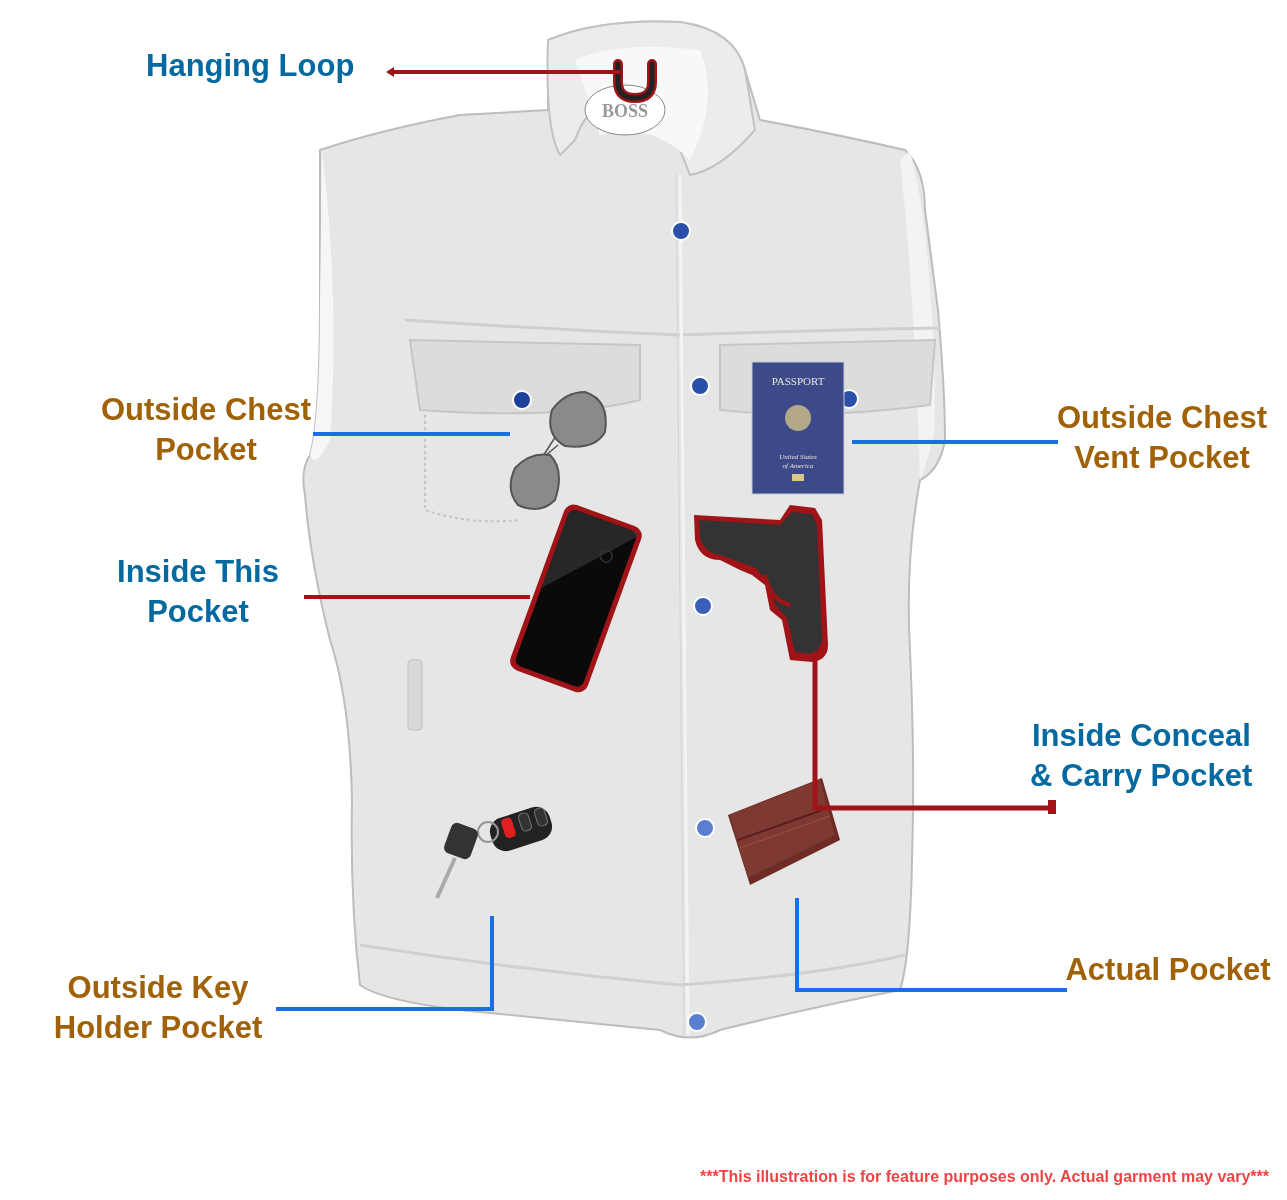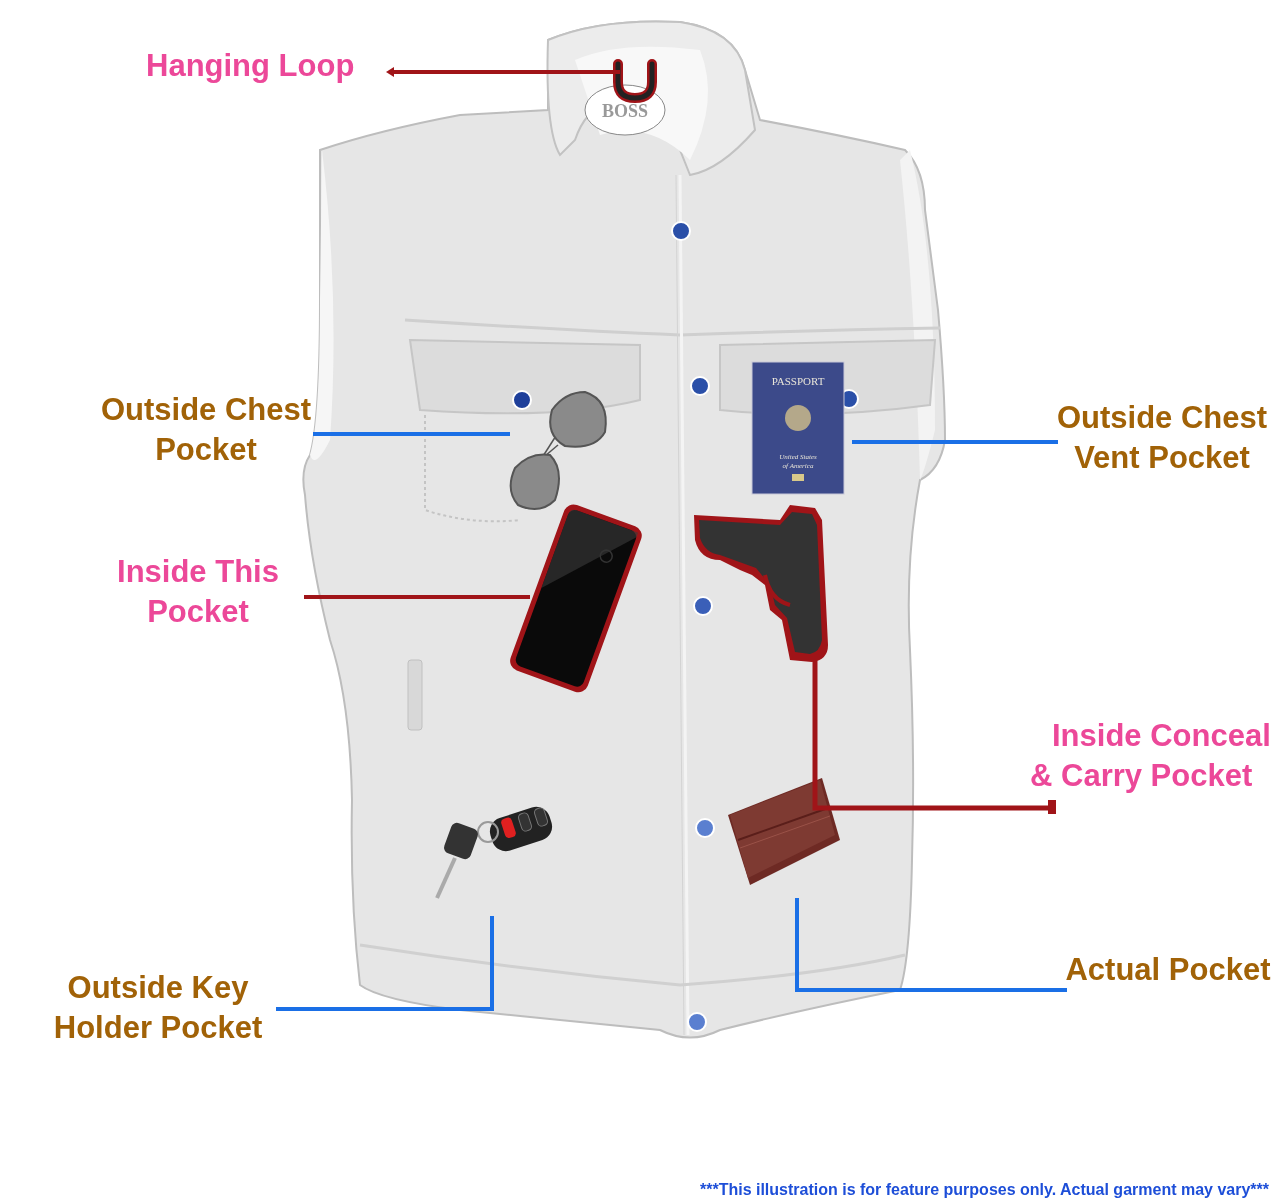--- a/index.html
+++ b/index.html
@@ -2,24 +2,24 @@
 <html><head>
 <meta charset="utf-8">
 <style>
   html, body { margin:0; padding:0; background:#ffffff; }
   body { width:1287px; height:1200px; position:relative; overflow:hidden;
          font-family:"Liberation Sans", sans-serif; }
   .stage { position:absolute; left:0; top:0; width:1287px; height:1200px; }
   svg.art { position:absolute; left:0; top:0; }
   .label { position:absolute; font-weight:bold; font-size:31px; line-height:40px;
            text-align:center; white-space:nowrap; }
-  .label.red { color:#ec4899; }
+  .label.red { color:#0369a1; }
   .label.blue { color:#a16207; }
   .disclaimer { position:absolute; right:18px; top:1168px; font-size:16px; font-weight:bold;
-                color:#1d4ed8; white-space:nowrap;margin-top:13px; }
+                color:#ef4444; white-space:nowrap; }
 </style>
 </head>
 <body>
 
 <div class="stage">
 
   <svg class="art" width="1287" height="1200" viewBox="0 0 1287 1200">
 
     <g>
       <path d="M548,40 Q600,18 680,22 Q735,30 745,70 L760,120 Q840,135 905,150 Q925,170 925,210 L938,310 Q945,390 945,440 Q940,470 920,480 Q905,560 910,650 Q915,760 912,860 Q910,960 900,990 Q800,1010 720,1030 Q690,1045 660,1030 Q560,1020 460,1010 Q380,1000 360,985 Q350,900 352,800 Q350,700 330,640 Q310,560 305,495 Q300,470 310,455 Q320,420 320,300 L320,150 Q380,130 460,115 L548,110 Z" fill="#e6e6e6" stroke="#bdbdbd" stroke-width="2"></path>
@@ -144,21 +144,21 @@
     <div>Outside Chest</div>
     <div>Vent Pocket</div>
   </div>
 
   <div class="label red" style="left:98px; top:552px; width:200px;">
     <div>Inside This</div>
     <div>Pocket</div>
   </div>
 
   <div class="label red" style="left:1030px; top:716px; text-align:left;">
-    <div style="padding-left:2px;margin-left:20px;">Inside Conceal</div>
+    <div style="padding-left:2px;">Inside Conceal</div>
     <div>&amp; Carry Pocket</div>
   </div>
 
   <div class="label blue" style="left:40px; top:968px; width:236px;">
     <div>Outside Key</div>
     <div>Holder Pocket</div>
   </div>
 
   <div class="label blue" style="left:1054px; top:950px; width:228px;">
     <div>Actual Pocket</div>

